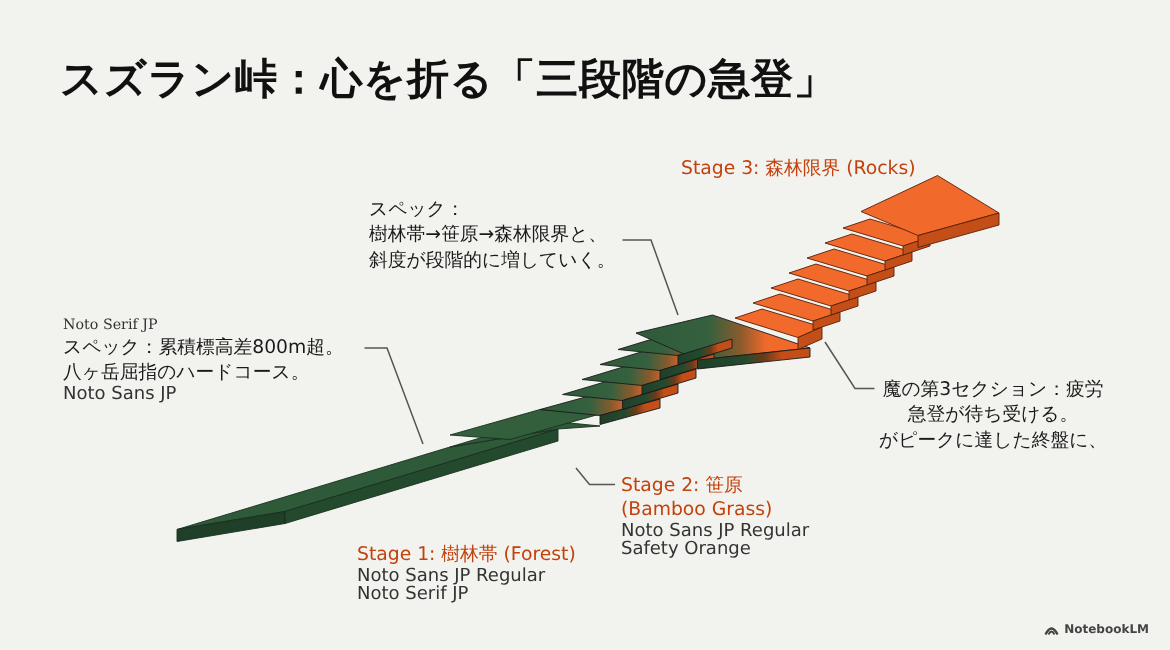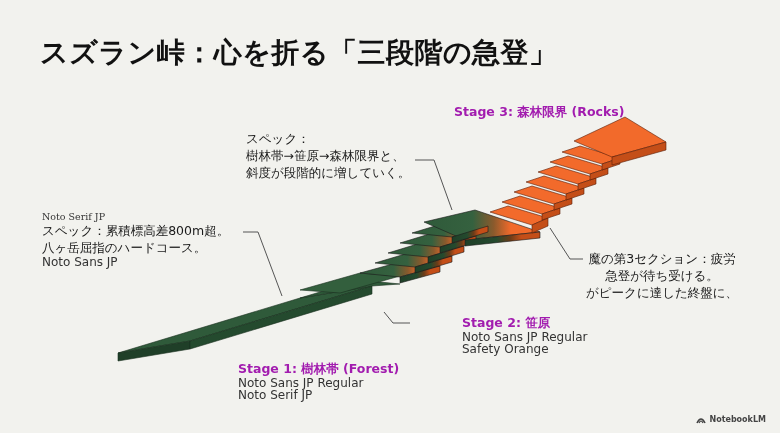--- a/index.html
+++ b/index.html
@@ -1,20 +1,20 @@
 <!DOCTYPE html>
 <html><head>
 <meta charset="utf-8">
 <style>
   html, body { margin:0; padding:0; }
   body { width:780px; height:433px; background:#f2f2ee; position:relative; overflow:hidden;
          font-family:"DejaVu Sans","Liberation Sans",sans-serif; color:#1a1a1a; }
   .title { position:absolute; left:40px; top:34px; font-size:28px; font-weight:bold; letter-spacing:0.5px; color:#111; white-space:nowrap; }
   .lbl { position:absolute; white-space:nowrap; }
-  .stage-lbl { font-weight:bold; font-size:12.5px; line-height:16px; color:#a21caf; }
+  .stage-lbl { font-weight:normal; font-size:12.5px; line-height:16px; color:#c2410c; }
   .small { font-size:12px; line-height:12px; color:#333; }
   .serif-small { font-family:"DejaVu Serif","Liberation Serif",serif; font-size:9.5px; color:#333; }
   .ann { font-size:12.5px; line-height:17px; color:#1a1a1a; }
   svg.stairs { position:absolute; left:0; top:0; }
   .brand { position:absolute; right:14px; bottom:9px; font-size:8px; color:#444; font-weight:bold; display:flex; align-items:flex-end; gap:3px; }
 </style>
 </head>
 <body>
 
 <div class="title">スズラン峠：心を折る「三段階の急登」</div>
@@ -101,22 +101,23 @@
 </div>
 
 <div class="lbl ann" style="left:586px;top:250px;text-align:center;">
   <div>魔の第3セクション：疲労</div>
   <div>急登が待ち受ける。</div>
   <div>がピークに達した終盤に、</div>
 </div>
 
 <div class="lbl stage-lbl" style="left:454px;top:104px;">Stage 3: 森林限界 (Rocks)</div>
 
-<div class="lbl" style="left:414px;top:315px;margin-left:48px;">
+<div class="lbl" style="left:414px;top:315px;">
   <div class="stage-lbl">Stage 2: 笹原</div>
+  <div class="stage-lbl">(Bamboo Grass)</div>
   <div class="small">Noto Sans JP Regular</div>
   <div class="small">Safety Orange</div>
 </div>
 
 <div class="lbl" style="left:238px;top:361px;">
   <div class="stage-lbl">Stage 1: 樹林帯 (Forest)</div>
   <div class="small">Noto Sans JP Regular</div>
   <div class="small">Noto Serif JP</div>
 </div>
 

